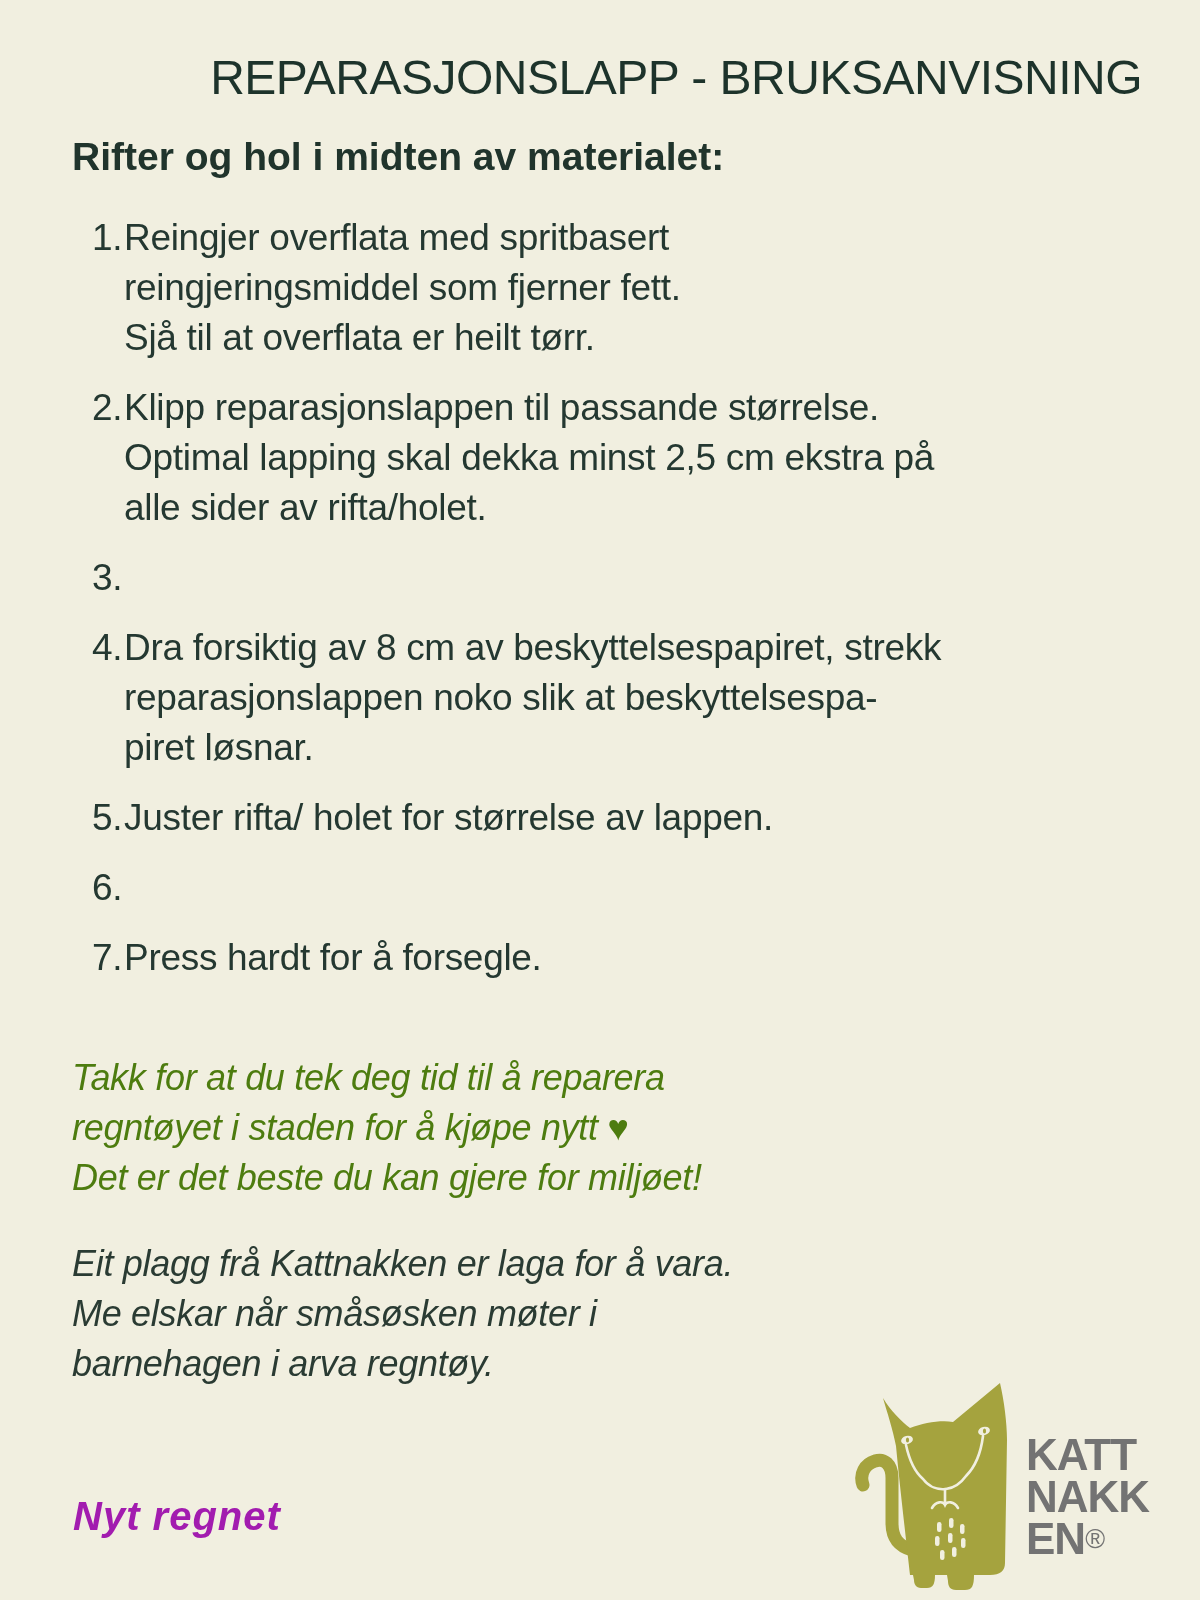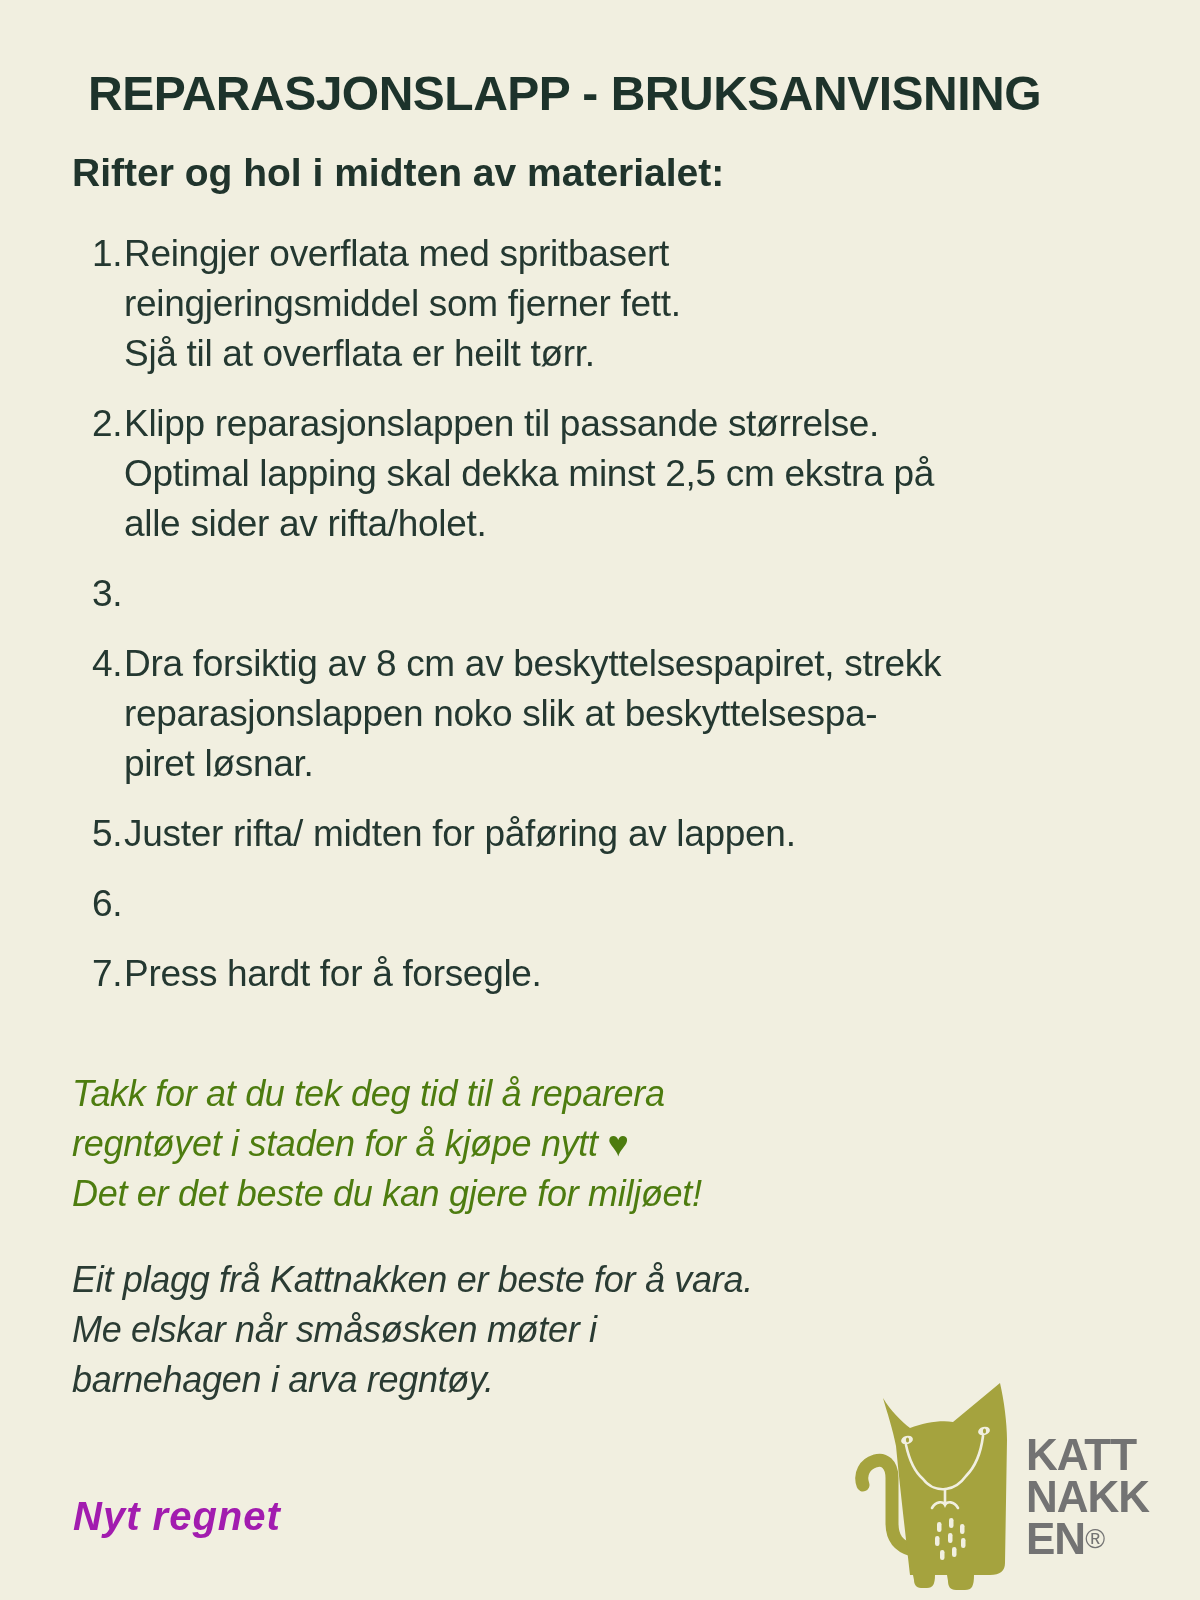--- a/index.html
+++ b/index.html
@@ -11,25 +11,26 @@
     color:#22362d;
     overflow:hidden;
   }
   .content{
     position:absolute;
     left:72px;top:52px;
     width:1070px;
   }
   .title{
     font-size:48px;
-    font-weight:700;
+    font-weight:400;
     letter-spacing:-0.5px;
     color:#1d332b;
     line-height:1.1;
-    margin:16px;
+    margin:0;
+    text-align:right;
   }
   .subtitle{
     font-size:39px;
     font-weight:700;
     color:#20342c;
     margin:31px 0 0 0;
     line-height:1.1;
   }
   .steps{
     margin-top:34px;
@@ -136,35 +137,35 @@
         <span class="step-num">3.</span>
       </div>
       <div class="step">
         <span class="step-num">4.</span>
         <span class="step-text">Dra forsiktig av 8 cm av beskyttelsespapiret, strekk
 reparasjonslappen noko slik at beskyttelsespa-
 piret løsnar.</span>
       </div>
       <div class="step">
         <span class="step-num">5.</span>
-        <span class="step-text">Juster rifta/ midten for påføring av lappen.</span>
+        <span class="step-text">Juster rifta/ holet for størrelse av lappen.</span>
       </div>
       <div class="step">
         <span class="step-num">6.</span>
       </div>
       <div class="step">
         <span class="step-num">7.</span>
         <span class="step-text">Press hardt for å forsegle.</span>
       </div>
     </div>
 
     <p class="thanks">Takk for at du tek deg tid til å reparera
 regntøyet i staden for å kjøpe nytt ♥
 Det er det beste du kan gjere for miljøet!</p>
-    <p class="made">Eit plagg frå Kattnakken er beste for å vara.
+    <p class="made">Eit plagg frå Kattnakken er laga for å vara.
 Me elskar når småsøsken møter i
 barnehagen i arva regntøy.</p>
   </div>
 
   <div class="slogan">Nyt regnet</div>
   <div class="subslogan">i regntøy frå Stord</div>
 
   <div class="logo-wrap">
     <svg class="cat-svg" width="165" height="215" viewBox="0 0 165 215" xmlns="http://www.w3.org/2000/svg">
 

